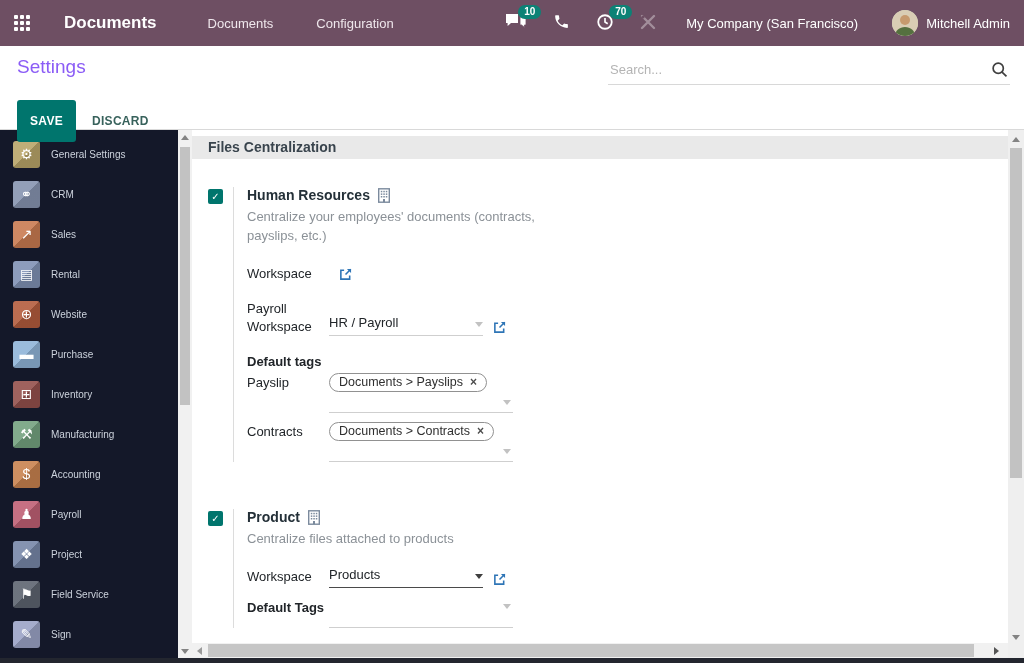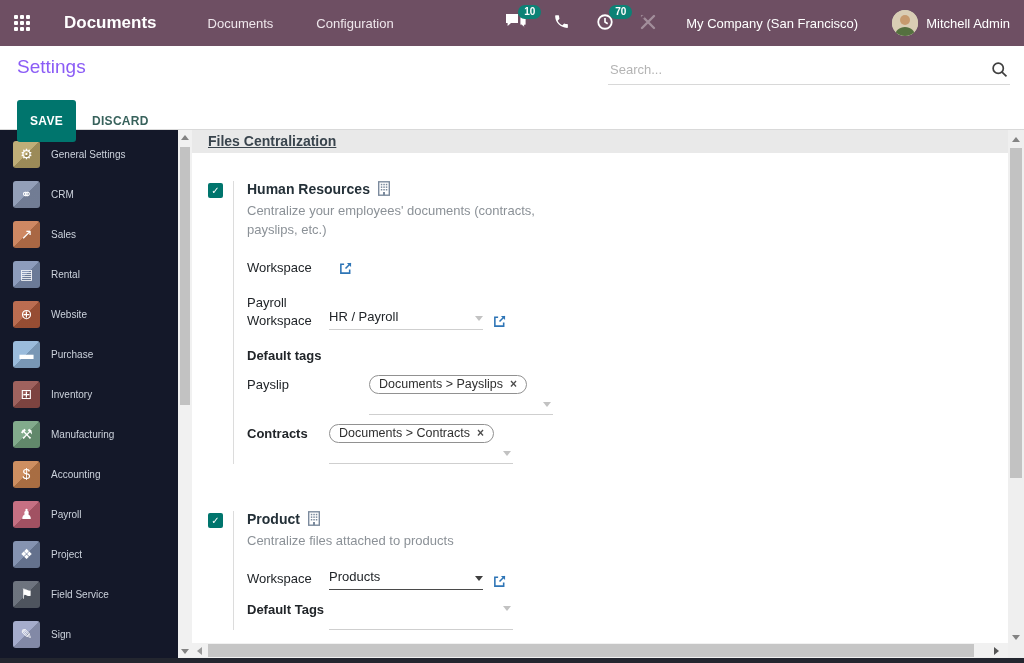--- a/index.html
+++ b/index.html
@@ -46,28 +46,28 @@
   .vscroll.right { width:16px; flex:0 0 16px; background:#efefef; }
   .v-thumb { position:absolute; left:2px; right:2px; background:#c2c2c2; cursor:pointer; }
   .arr { position:absolute; left:0; right:0; height:14px; display:flex; align-items:center; justify-content:center; cursor:pointer; }
   .tri-up { width:0; height:0; border-left:4px solid transparent; border-right:4px solid transparent; border-bottom:5px solid #838383; }
   .tri-down { width:0; height:0; border-left:4px solid transparent; border-right:4px solid transparent; border-top:5px solid #838383; }
   .tri-left { width:0; height:0; border-top:4px solid transparent; border-bottom:4px solid transparent; border-right:5px solid #9a9a9a; }
   .tri-right { width:0; height:0; border-top:4px solid transparent; border-bottom:4px solid transparent; border-left:5px solid #555; }
 
   
   .main { flex:1 1 auto; background:#fff; position:relative; overflow:hidden; }
-  .section-band { height:23px; background:#e9e9e9; line-height:23px; padding-left:16px; font-size:14px; font-weight:600; color:#39444d;text-decoration:underline; }
+  .section-band { margin-top:6px; height:23px; background:#e9e9e9; line-height:23px; padding-left:16px; font-size:14px; font-weight:600; color:#39444d; }
   .block { display:flex; margin-left:16px; }
   .block.hr { margin-top:28px; }
   .block.product { margin-top:47px; }
   .chk-col { width:25px; flex:0 0 25px; padding-top:2px; }
   .checkbox { width:15px; height:15px; border-radius:2px; color:#fff; font-size:10px; display:flex; align-items:center; justify-content:center; cursor:pointer; }
   .pane { border-left:1px solid #dcdcdc; padding-left:13px; flex:1; }
-  .blk-title { font-size:14px; font-weight:600; color:#243038; display:flex; align-items:flex-start; }
+  .blk-title { font-size:14px; font-weight:600; color:#243038; display:flex; align-items:flex-end; }
   .blk-title svg { margin-left:7px; }
   .blk-desc { color:#8b9197; font-size:13px; line-height:1.45; margin-top:5px; max-width:305px; }
   .frow { display:flex; margin-top:18px; }
   .frow .flabel { width:82px; flex:0 0 82px; font-size:13px; color:#212529; font-weight:500; line-height:1.4; padding-top:1px; }
   .flabel.bold { font-weight:600; }
   .val-154 { width:154px; display:flex; justify-content:space-between; align-items:flex-end; border-bottom:1px solid #4a4a4a; padding-bottom:5px; cursor:pointer; }
   .val-154.muted { border-bottom-color:#cfcfcf; }
   .val-154 .vtext { font-size:13px; color:#212529; }
   .caret { width:0; height:0; border-left:4px solid transparent; border-right:4px solid transparent; border-top:5px solid #3f3f3f; margin-bottom:3px; }
   .caret.light { border-top-color:#c2c2c2; }
@@ -286,35 +286,35 @@
               <svg width="13" height="13" viewBox="0 0 14 14">
                   <path d="M5.5 2.5H2v9.5h9.5V8" fill="none" stroke="#2e75b6" stroke-width="1.7"></path>
                   <path d="M8.5 1h4.5v4.5z" fill="#2e75b6"></path>
                   <path d="M12.6 1.4L7 7" stroke="#2e75b6" stroke-width="1.7"></path>
                 </svg>
             </span>
           </div>
 
           <div class="flabel bold dt-label-row">Default tags</div>
 
-          <div class="frow" style="margin-top:12px;gap:40px;">
+          <div class="frow" style="margin-top:4px;">
             <div class="flabel" style="font-weight:400;">Payslip</div>
             <div class="tagcol">
               <span class="tagpill">
                 <span>Documents &gt; Payslips</span>
                 <span class="x">×</span>
               </span>
               <div class="empty-line">
                   <i class="caret"></i>
                 </div>
             </div>
           </div>
 
           <div class="frow" style="margin-top:9px;">
-            <div class="flabel" style="font-weight:700;">Contracts</div>
+            <div class="flabel" style="font-weight:400;">Contracts</div>
             <div class="tagcol">
               <span class="tagpill">
                 <span>Documents &gt; Contracts</span>
                 <span class="x">×</span>
               </span>
               <div class="empty-line">
                   <i class="caret"></i>
                 </div>
             </div>
           </div>

